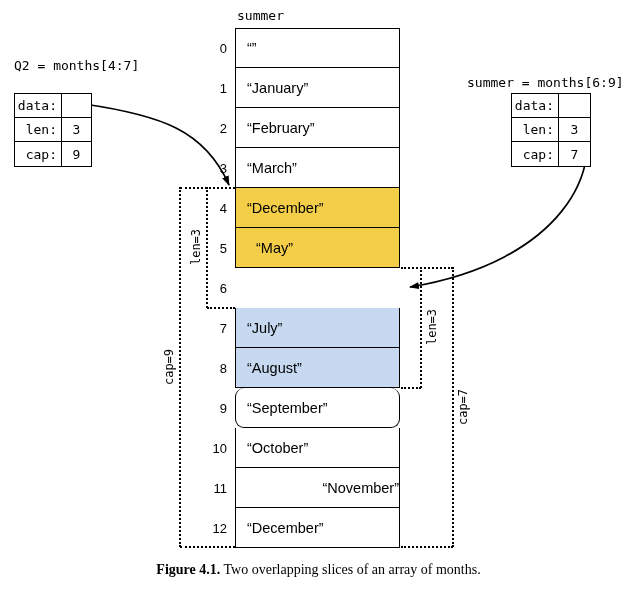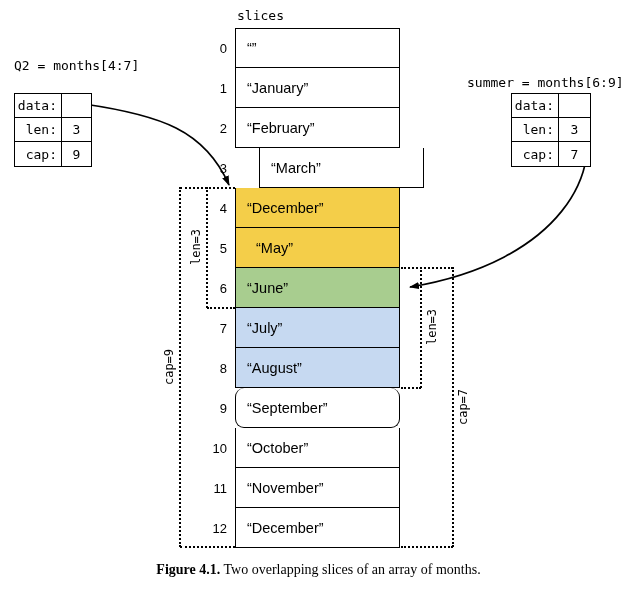--- a/index.html
+++ b/index.html
@@ -94,21 +94,21 @@
       <marker id="ah" markerWidth="11" markerHeight="8" refX="9" refY="3.5" orient="auto" markerUnits="userSpaceOnUse">
         <path d="M0,0 L10,3.5 L0,7 Z" fill="#000"></path>
       </marker>
     </defs>
     <path d="M 84 104 C 160 115, 205 130, 229 185" fill="none" stroke="#000" stroke-width="1.7" marker-end="url(#ah)"></path>
     <path d="M 580 106 C 608 170, 560 262, 410 287" fill="none" stroke="#000" stroke-width="1.7" marker-end="url(#ah)"></path>
     <circle cx="84" cy="104" r="3.5" fill="#000"></circle>
     <circle cx="580" cy="106" r="3.5" fill="#000"></circle>
   </svg>
 
-  <div class="array-label">slices</div>
+  <div class="array-label">summer</div>
 
   <div class="array">
     <div class="row">
       <span class="idx">0</span>
       <div class="cell" style="background-color: rgb(255, 255, 255);">
         <span class="celltext">“”</span>
       </div>
     </div>
     <div class="row">
       <span class="idx">1</span>
@@ -117,41 +117,38 @@
       </div>
     </div>
     <div class="row">
       <span class="idx">2</span>
       <div class="cell" style="background-color: rgb(255, 255, 255);">
         <span class="celltext">“February”</span>
       </div>
     </div>
     <div class="row">
       <span class="idx">3</span>
-      <div class="cell" style="background-color: rgb(255, 255, 255); margin-left: 24px;">
+      <div class="cell" style="background-color: rgb(255, 255, 255);">
         <span class="celltext">“March”</span>
       </div>
     </div>
     <div class="row">
       <span class="idx">4</span>
       <div class="cell" style="background-color: rgb(244, 206, 73);">
         <span class="celltext">“December”</span>
       </div>
     </div>
     <div class="row">
       <span class="idx">5</span>
       <div class="cell" style="background-color: rgb(244, 206, 73); padding-left: 20px;">
         <span class="celltext">“May”</span>
       </div>
     </div>
     <div class="row">
       <span class="idx">6</span>
-      <div class="cell" style="background-color: rgb(168, 205, 143);">
-        <span class="celltext">“June”</span>
-      </div>
     </div>
     <div class="row">
       <span class="idx">7</span>
       <div class="cell" style="background-color: rgb(198, 217, 241);">
         <span class="celltext">“July”</span>
       </div>
     </div>
     <div class="row">
       <span class="idx">8</span>
       <div class="cell" style="background-color: rgb(198, 217, 241);">
@@ -165,21 +162,21 @@
       </div>
     </div>
     <div class="row">
       <span class="idx">10</span>
       <div class="cell" style="background-color: rgb(255, 255, 255);">
         <span class="celltext">“October”</span>
       </div>
     </div>
     <div class="row">
       <span class="idx">11</span>
-      <div class="cell" style="background-color: rgb(255, 255, 255);">
+      <div class="cell" style="background-color: rgb(255, 255, 255); justify-content: flex-end;">
         <span class="celltext">“November”</span>
       </div>
     </div>
     <div class="row">
       <span class="idx">12</span>
       <div class="cell" style="background-color: rgb(255, 255, 255);">
         <span class="celltext">“December”</span>
       </div>
     </div>
   </div>

